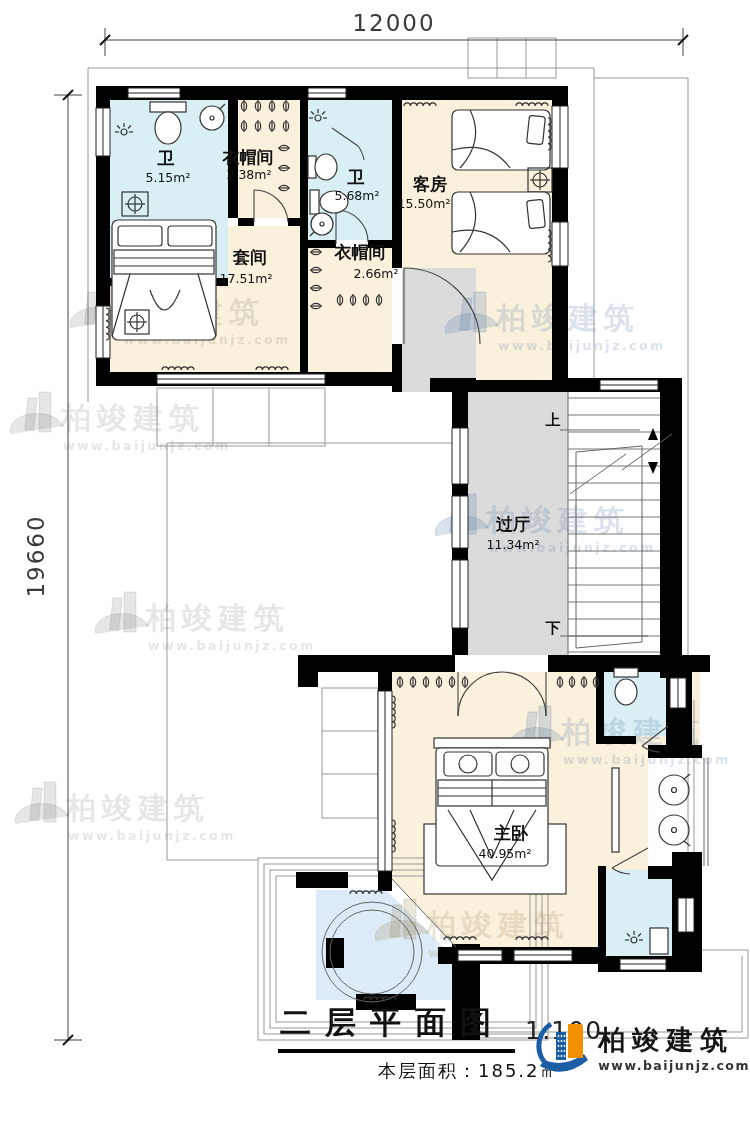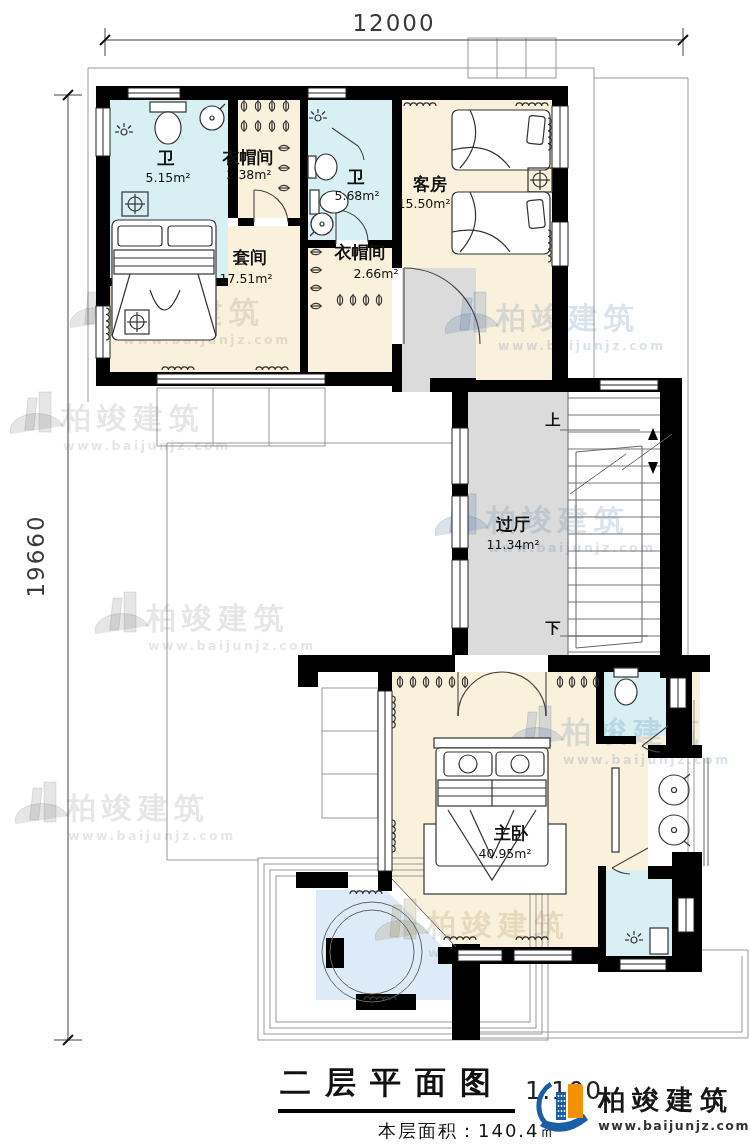--- a/index.html
+++ b/index.html
@@ -25,21 +25,21 @@
   .dimtick{stroke:#111;stroke-width:2;}
   
   .wmg .wb{font-size:30px;font-weight:bold;letter-spacing:6px;}
   .wmg .wu{font-size:12.5px;font-weight:bold;letter-spacing:2.5px;}
   .wm-gray{fill:rgba(60,60,60,0.13);stroke:rgba(60,60,60,0.13);}
   .wm-blue{fill:rgba(85,125,170,0.22);stroke:rgba(85,125,170,0.22);}
   .wm-warm{fill:rgba(150,125,75,0.20);stroke:rgba(150,125,75,0.20);}
   .wmg text{stroke:none;}
 
   
-  .titleblock{position:absolute;left:278px;top:1062px;width:472px;height:86px;}
+  .titleblock{position:absolute;left:278px;top:1002px;width:472px;height:86px;}
   .tb-row{display:flex;align-items:flex-end;}
   .tb-title{font-size:31px;font-weight:bold;color:#111;letter-spacing:14px;
             border-bottom:4px solid #000;padding:0 10px 5px 2px;white-space:nowrap;}
   .tb-scale{font-size:25px;color:#222;margin-left:10px;padding-bottom:8px;letter-spacing:1px;}
   .tb-area{font-size:18px;color:#111;margin:6px 0 0 100px;letter-spacing:2px;white-space:nowrap;}
   .tb-logo{position:absolute;right:0;top:14px;display:flex;align-items:center;}
   .logo-text{margin-left:6px;}
   .logo-brand{font-size:27px;font-weight:bold;color:#161616;letter-spacing:7px;white-space:nowrap;}
   .logo-url{font-size:12.5px;font-weight:bold;color:#333;letter-spacing:1.5px;}
 </style>
@@ -576,21 +576,21 @@
     <line class="dimtick" x1="63" y1="1045" x2="73" y2="1035"></line>
     <text class="dimtxt" x="44" y="556" transform="rotate(-90 44 556)">19660</text>
   </g>
 </svg>
 
 <div class="titleblock">
   <div class="tb-row">
     <span class="tb-title">二层平面图</span>
     <span class="tb-scale">1:100</span>
   </div>
-  <div class="tb-area">本层面积：140.4㎡</div>
+  <div class="tb-area">本层面积：185.2㎡</div>
   <div class="tb-logo">
     <svg width="56" height="62" viewBox="0 0 56 62">
       <path d="M15,8 A26,26 0 0 0 15,52" stroke="#1B5EA6" stroke-width="5" fill="none"></path>
       <path d="M4,50 Q28,64 52,44 L48,38 Q28,52 8,44 Z" fill="#1B5EA6"></path>
       <path d="M32,8 h12 a3,3 0 0 1 3,3 v31 h-15 z" fill="#F29200"></path>
       <rect x="20" y="16" width="10" height="28" fill="#1B5EA6"></rect>
       <g fill="#fff">
         <circle cx="22.5" cy="20" r="0.9"></circle>
             <circle cx="25.5" cy="20" r="0.9"></circle>
             <circle cx="28.5" cy="20" r="0.9"></circle>

